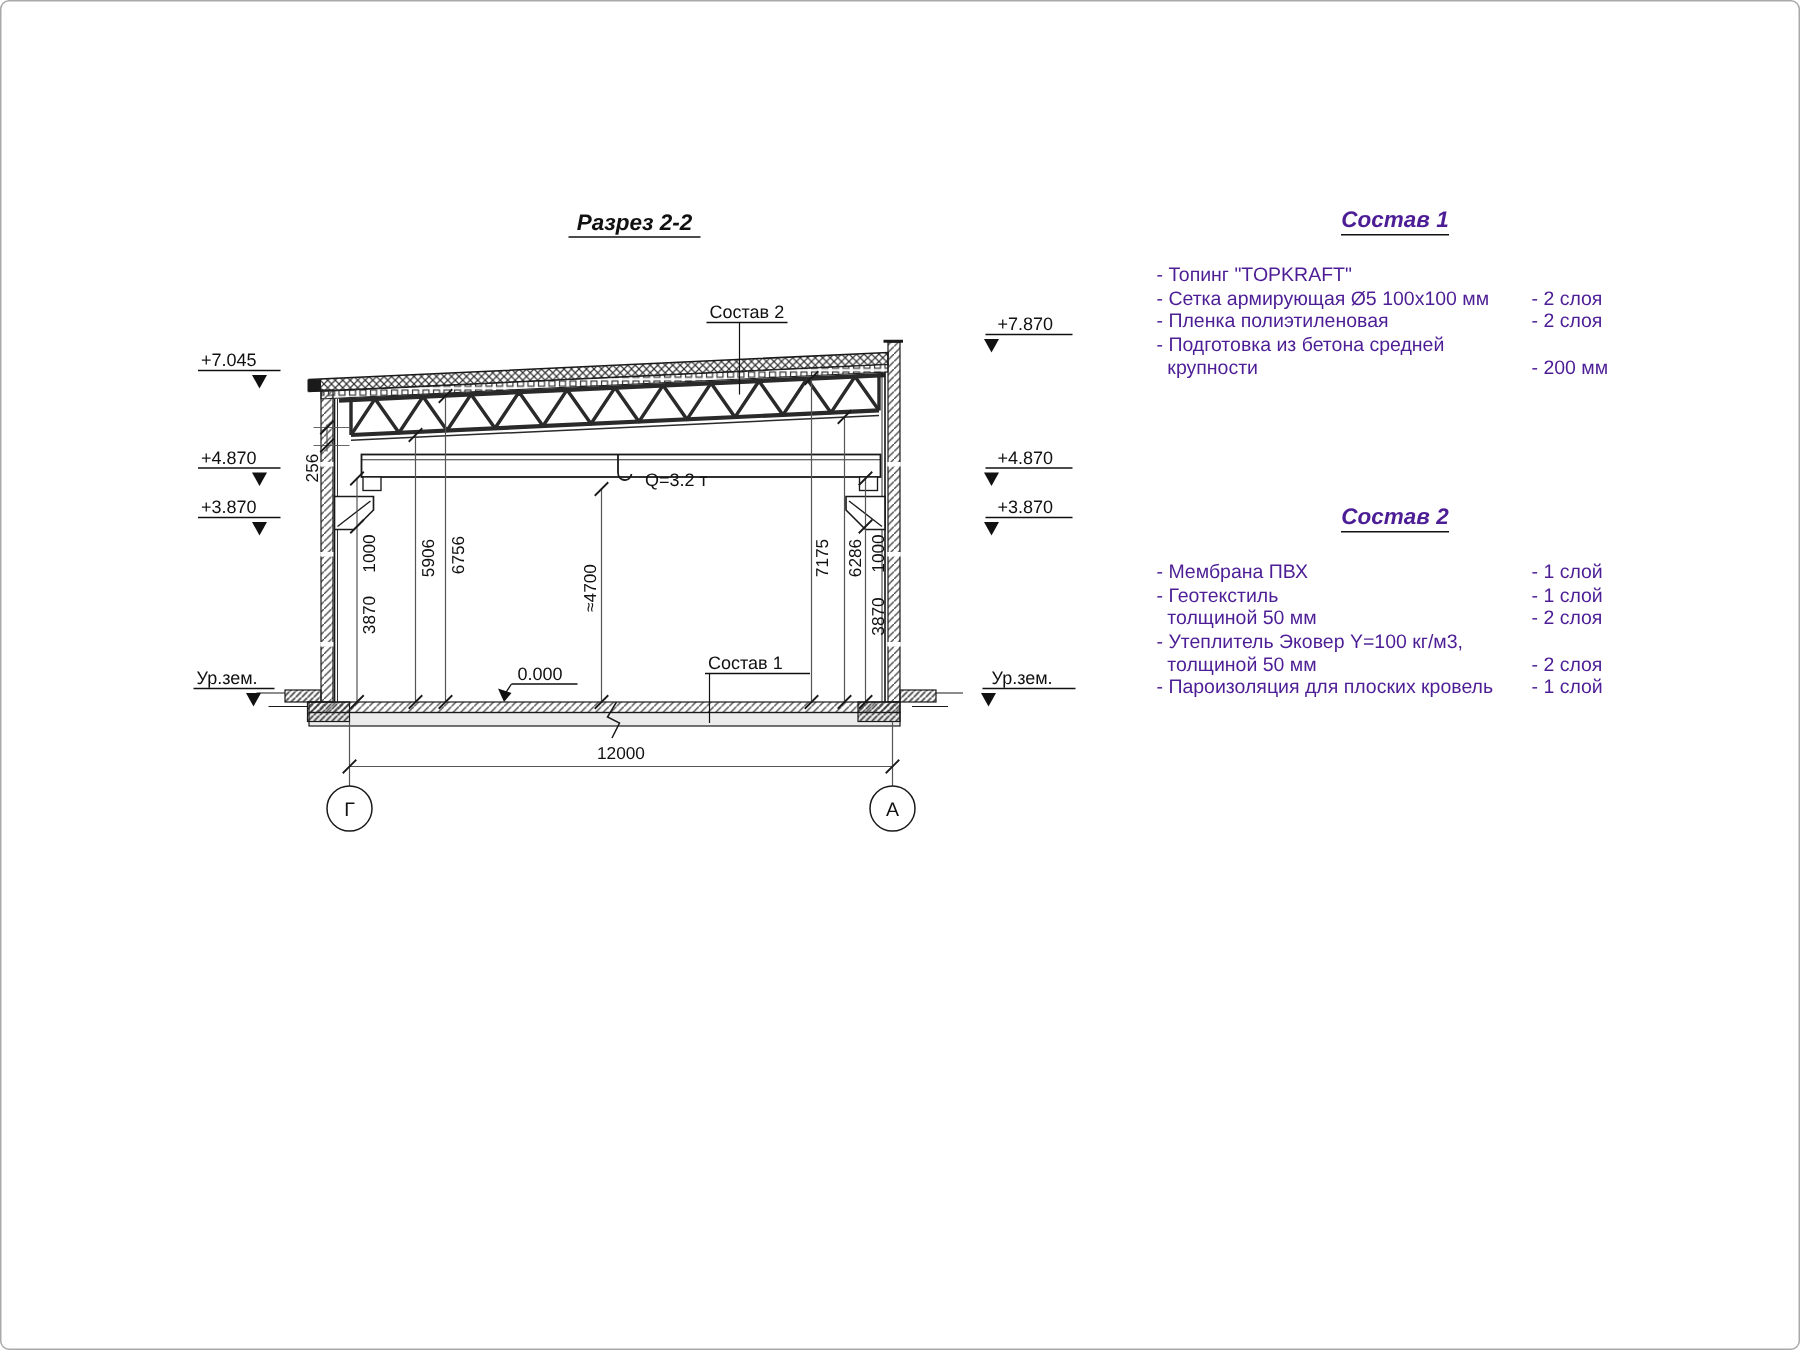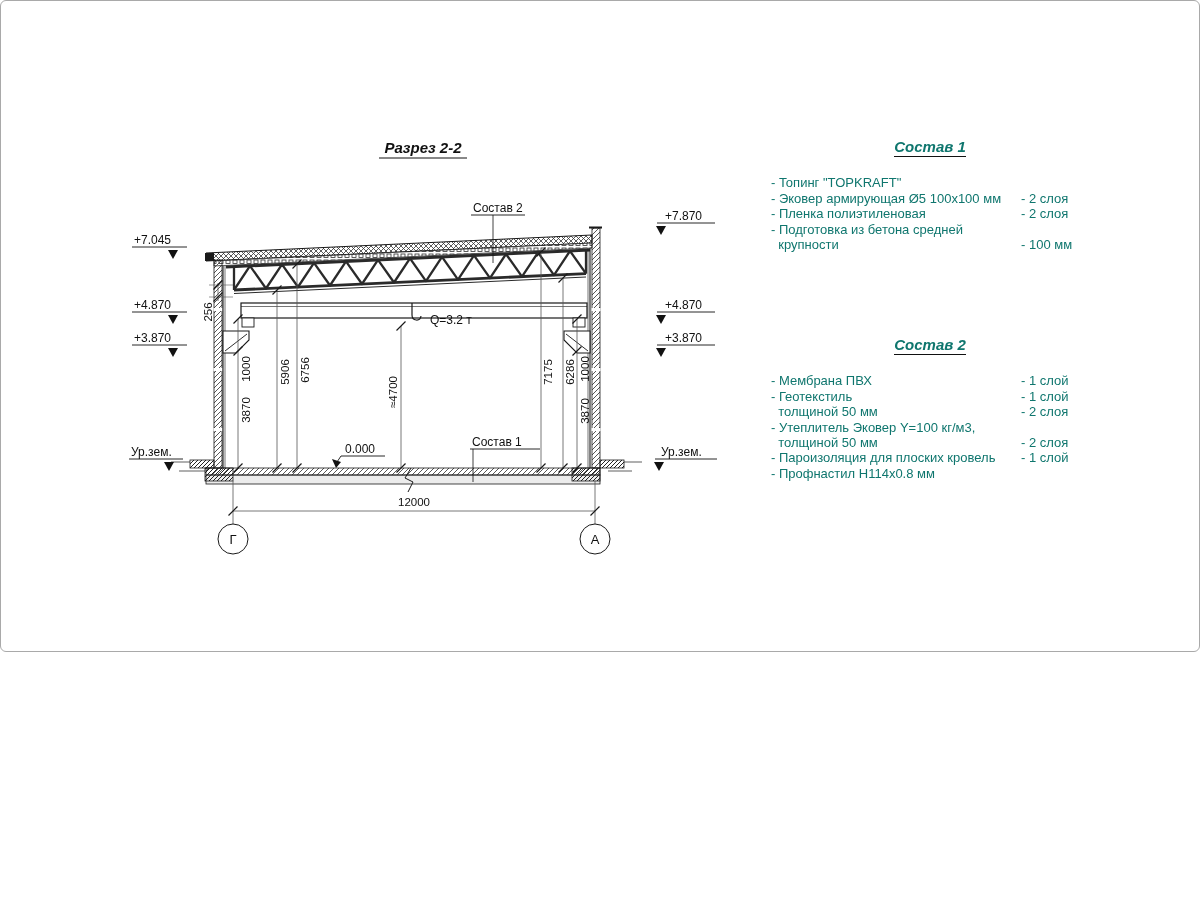--- a/index.html
+++ b/index.html
@@ -1,19 +1,19 @@
 <!DOCTYPE html>
 <html><head>
 <meta charset="utf-8">
 <style>
   html,body{margin:0;padding:0;background:#fff;}
   .page{
-    position:relative;width:1200px;height:652px;background:#ffffff;
+    position:relative;width:1200px;height:900px;background:#ffffff;
     border:1px solid #a9a9a9;border-radius:6px;box-sizing:border-box;
-    font-family:"Liberation Sans","DejaVu Sans",sans-serif;color:#0f766e;overflow:hidden;
+    font-family:"Liberation Sans","DejaVu Sans",sans-serif;color:#4c1d95;overflow:hidden;
   }
   svg.drawing{position:absolute;left:0;top:0;}
   svg text{font-family:"Liberation Sans","DejaVu Sans",sans-serif;fill:#111;}
   .t-label{font-size:12px;}
   .t-dim{font-size:11.5px;}
   .t-title{font-size:15px;font-style:italic;font-weight:bold;}
   .t-axis{font-size:13px;}
 
   .spec{position:absolute;width:318px;font-size:13px;line-height:15.4px;}
   .spec-title{text-align:center;font-style:italic;font-size:15px;font-weight:600;margin-bottom:21px;}
@@ -193,37 +193,37 @@
     <div class="spec-rows">
 
         <div class="spec-row">
           <span class="spec-text">- Топинг "TOPKRAFT"</span>
           <span class="spec-val"></span>
         </div>
 
 
 
         <div class="spec-row">
-          <span class="spec-text">- Эковер армирующая Ø5 100x100 мм</span>
+          <span class="spec-text">- Сетка армирующая Ø5 100x100 мм</span>
           <span class="spec-val">- 2 слоя</span>
         </div>
 
         <div class="spec-row">
           <span class="spec-text">- Пленка полиэтиленовая</span>
           <span class="spec-val">- 2 слоя</span>
         </div>
 
         <div class="spec-row">
           <span class="spec-text">- Подготовка из бетона средней</span>
           <span class="spec-val"></span>
         </div>
 
         <div class="spec-row">
           <span class="spec-text">  крупности</span>
-          <span class="spec-val">- 100 мм</span>
+          <span class="spec-val">- 200 мм</span>
         </div>
 
       </div>
   </div>
 
   <div class="spec spec2">
     <div class="spec-title"><span>Состав 2</span></div>
     <div class="spec-rows">
 
         <div class="spec-row">
@@ -250,21 +250,17 @@
         <div class="spec-row">
           <span class="spec-text">  толщиной 50 мм</span>
           <span class="spec-val">- 2 слоя</span>
         </div>
 
         <div class="spec-row">
           <span class="spec-text">- Пароизоляция для плоских кровель</span>
           <span class="spec-val">- 1 слой</span>
         </div>
 
-        <div class="spec-row">
-          <span class="spec-text">- Профнастил Н114х0.8 мм</span>
-          <span class="spec-val"></span>
-        </div>
 
       </div>
   </div>
 
 </div>
 
 </body></html>

